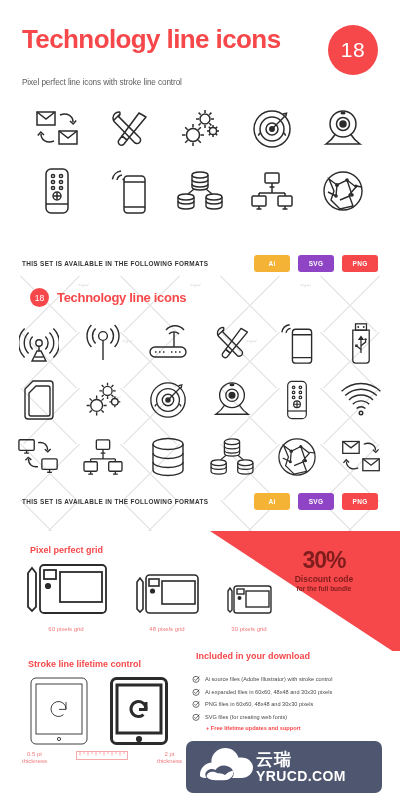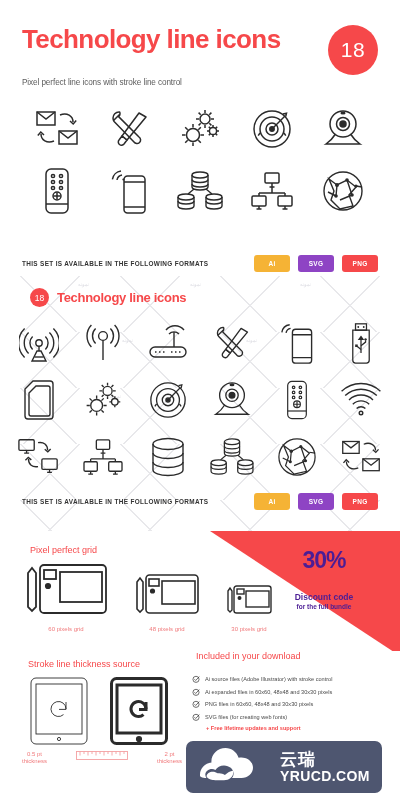--- a/index.html
+++ b/index.html
@@ -119,26 +119,26 @@
   
   .grid-section { position:relative; height:120px; overflow:hidden; }
   .discount-tri {
     position:absolute; top:0; right:0;
     width:190px; height:125px;
     background:#f6484a;
     clip-path:polygon(100% 0, 100% 100%, 0 0);
   }
   .discount-text {
     position:absolute; top:18px; right:16px;
-    text-align:center; color:#4c1d95; width:120px;
+    text-align:center; color:#7f1d1d; width:120px;
   }
   .discount-pct { font-size:23px; font-weight:700; letter-spacing:-1px; line-height:1; }
-  .discount-l1 { font-size:8.5px; font-weight:700; margin-top:20px; }
+  .discount-l1 { font-size:8.5px; font-weight:700; margin-top:2px; }
   .discount-l2 { font-size:6.5px; font-weight:700; margin-top:1px; }
-  .sec-head { color:#f6484a; font-size:9px; font-weight:400;text-align:right; }
+  .sec-head { color:#f6484a; font-size:9px; font-weight:700;text-align:right; }
   .grid-head { position:absolute; left:30px; top:14px; }
   .tablets { position:absolute; left:24px; top:32px; display:flex; align-items:flex-end; gap:26px; }
   .tablet-item { text-align:center; }
   .tablet-cap { margin-top:7px; font-size:6px; color:#f07a7c; }
 
   
   .bottom { position:relative; height:146px; }
   .stroke-head { position:absolute; left:28px; top:8px; }
   .incl-head { position:absolute; left:196px; top:0; }
   .pads { position:absolute; left:30px; top:26px; display:flex; gap:22px; }
@@ -151,21 +151,21 @@
   .incl-list { position:absolute; left:192px; top:24px; }
   .incl-item { display:flex; align-items:flex-start; gap:5px; margin-bottom:4.5px; }
   .incl-text { font-size:5.6px; color:#4a4a4a; line-height:1.1; padding-top:1px; }
   .incl-free { font-size:5.6px; color:#f6484a; font-weight:700; margin-left:14px; margin-top:1px; }
 
   .footer {
     position:absolute; left:186px; top:741px;
     width:196px; height:52px;
     background:#4e5670;
     border-radius:7px;
-    display:flex; align-items:center; gap:26px;
+    display:flex; align-items:center; gap:2px;
     padding:0 14px;
   }
   .footer-cloud { flex:0 0 auto; }
   .footer-txt { color:#fff; line-height:1; }
   .footer-cn { font-size:17px; font-weight:700; letter-spacing:1px; }
   .footer-en { font-size:14px; font-weight:700; letter-spacing:0.4px; margin-top:3px; }
 </style>
 </head>
 <body>
 
@@ -561,21 +561,21 @@
           <rect x="11" y="4" width="7" height="5"></rect>
           <circle cx="13.5" cy="13" r="1.3" fill="#2b2b2b"></circle>
           <rect x="20" y="6" width="23" height="16"></rect>
         </svg>
         <div class="tablet-cap">30 pixels grid</div>
       </div>
     </div>
   </section>
 
   <section class="bottom">
-    <div class="stroke-head sec-head">Stroke line thickness source</div>
+    <div class="stroke-head sec-head">Stroke line lifetime control</div>
     <div class="incl-head sec-head">Included in your download</div>
 
     <div class="pads">
       <div>
         <svg width="58" height="68" viewBox="0 0 58 68" fill="none" stroke="#2b2b2b" stroke-width="0.9">
           <rect x="1" y="1" width="56" height="66" rx="5"></rect>
           <rect x="6" y="7" width="46" height="50"></rect>
           <circle cx="29" cy="62" r="1.6"></circle>
           <path d="M36 32a7.5 7.5 0 10-2.5 5.6"></path>
           <path d="M36 25v7.4h-7"></path>

